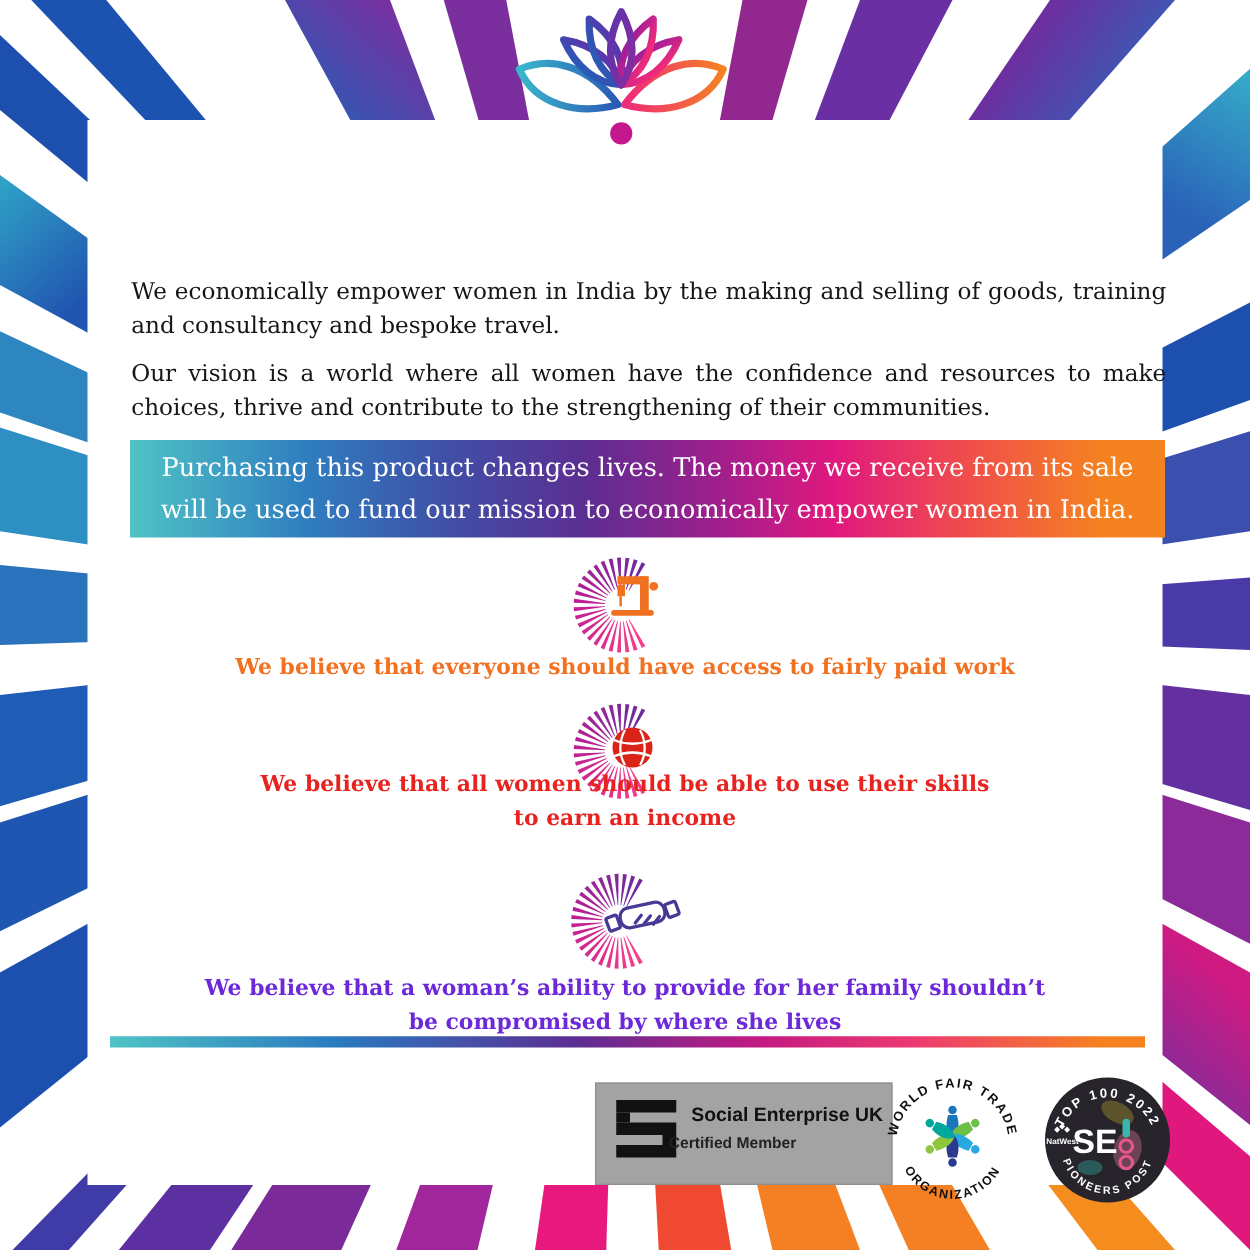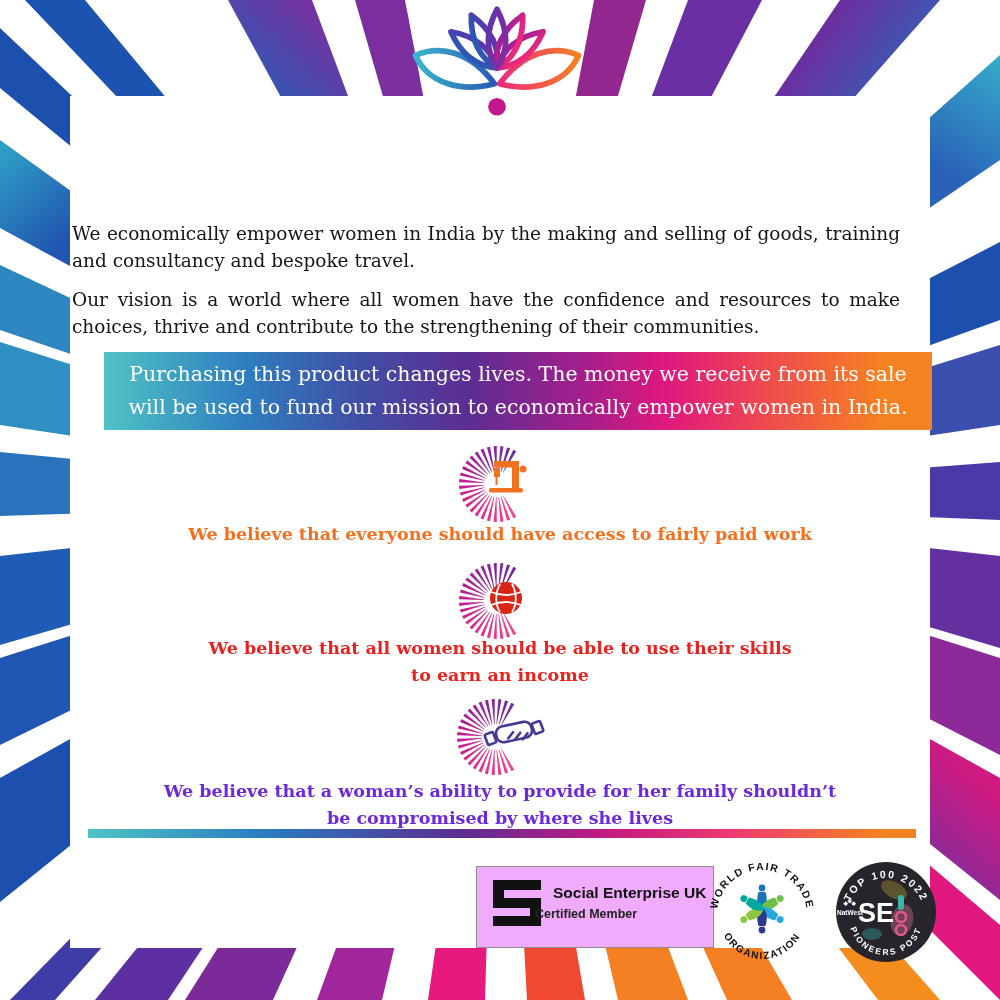--- a/index.html
+++ b/index.html
@@ -5,41 +5,41 @@
   html,body{margin:0;padding:0;background:#fff;}
   #poster{position:relative;width:1000px;height:1000px;overflow:hidden;background:#fff;
           font-family:"DejaVu Serif",serif;}
   #border-svg{position:absolute;left:0;top:0;z-index:0;}
   .layer{position:absolute;z-index:2;}
   
   #brand-title{left:0;right:0;top:108px;text-align:center;color:#131313;line-height:1;}
   #brand-title .t1{font-size:49px;letter-spacing:4px;}
   #brand-title .t2{font-size:42px;letter-spacing:3px;margin-top:-4px;}
   
-  .para{left:72px;width:828px;color:#161616;font-size:18.5px;line-height:27px;
+  .para{left:105px;width:828px;color:#161616;font-size:18.5px;line-height:27px;
         text-align:justify;}
   #para1{top:220px;}
   #para2{top:286px;}
   
   #banner{left:88px;top:352px;width:828px;height:78px;color:#fff;text-align:center;
           background:linear-gradient(90deg,#4fc3c5 0%,#2f7ec0 17%,#3f51a8 30%,#5c2e92 44%,
                      #a01f8c 57%,#e0187e 68%,#ef4a4e 80%,#f58220 94%);margin-left:16px;}
   #banner .bline{font-size:20.5px;line-height:33px;}
   #banner .bwrap{padding-top:6px;}
   
   .belief-text{left:0;right:0;text-align:center;font-weight:bold;line-height:27px;font-size:17.5px;}
   #belief1-text{top:521px;color:#f2701f;}
-  #belief2-text{top:635px;color:#e6231f;}
+  #belief2-text{top:615px;color:#e6231f;}
   #belief3-text{top:778px;color:#6d28d9;}
   .icon-svg{position:absolute;z-index:2;}
   
   #divider-bar{left:88px;top:829px;width:828px;height:9px;
      background:linear-gradient(90deg,#4fc3c5 0%,#2a7abf 22%,#5c2e92 45%,#c41a82 63%,#ee3a70 78%,#f58220 96%);}
   
-  #seuk-box{left:476px;top:866px;width:236px;height:80px;background:#f0abfc;border:1px solid #8f8f8f;
+  #seuk-box{left:476px;top:866px;width:236px;height:80px;background:#a3a3a3;border:1px solid #8f8f8f;
             font-family:"Liberation Sans",sans-serif;color:#111;}
   #seuk-text1{position:absolute;left:76px;top:17px;font-size:15.5px;font-weight:bold;}
   #seuk-text2{position:absolute;left:58px;top:40px;font-size:12.5px;font-weight:600;color:#222;}
   .arc-text{font-family:"Liberation Sans",sans-serif;font-weight:bold;}
 </style>
 </head>
 <body>
 
 <div id="poster">
 

